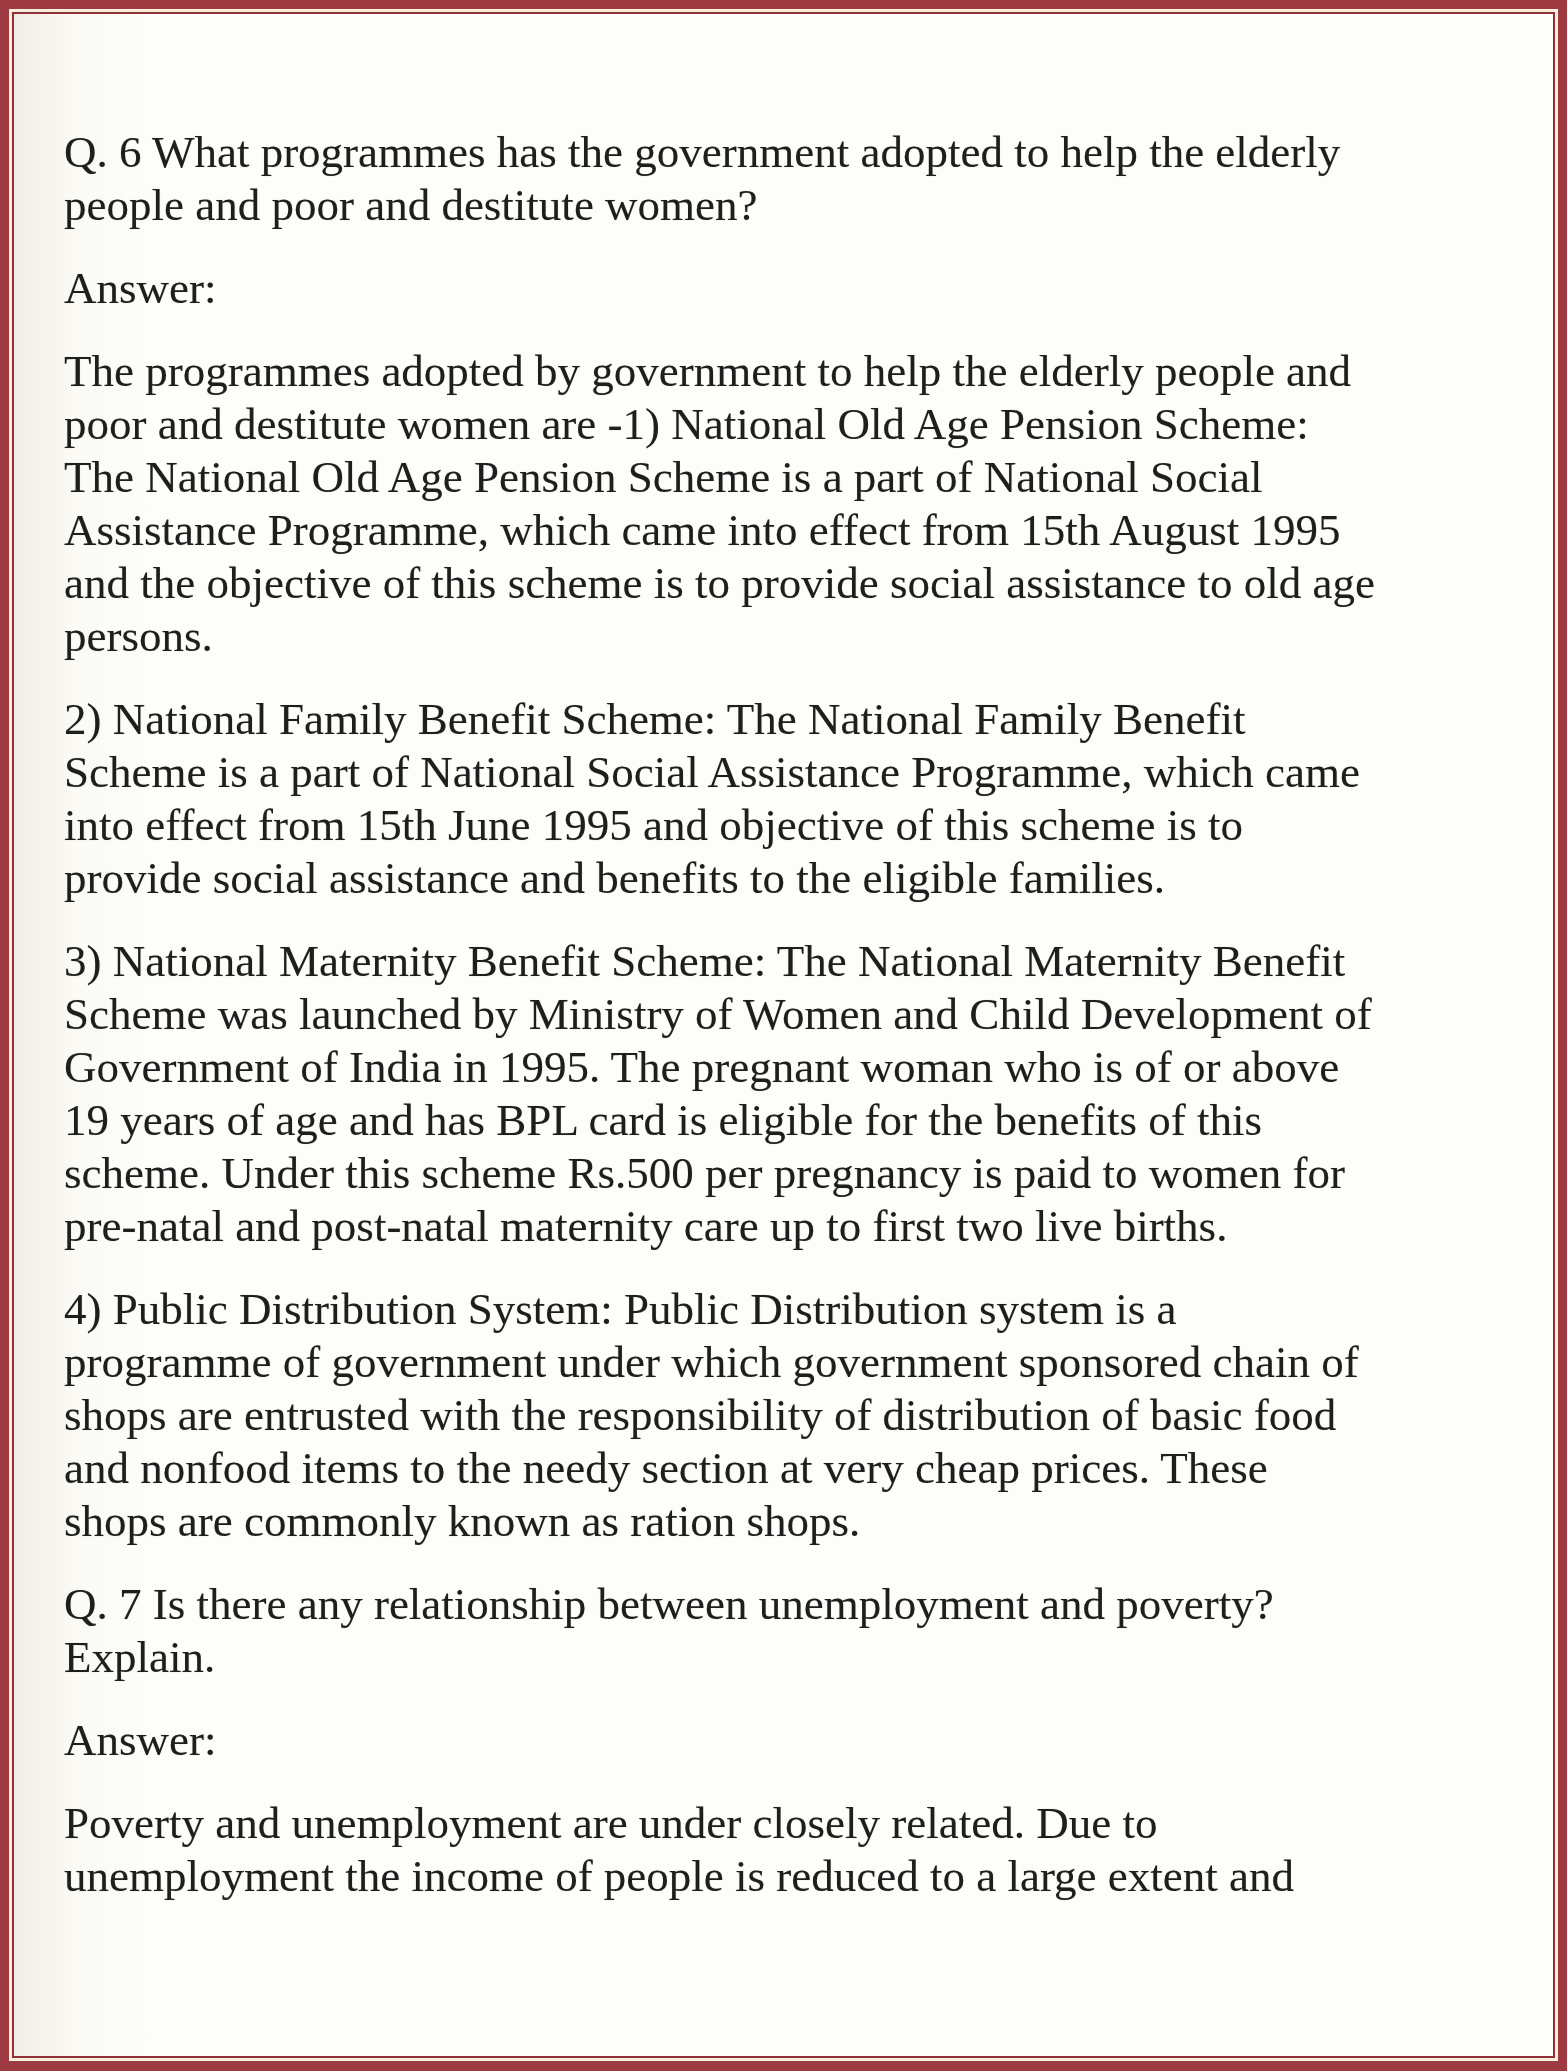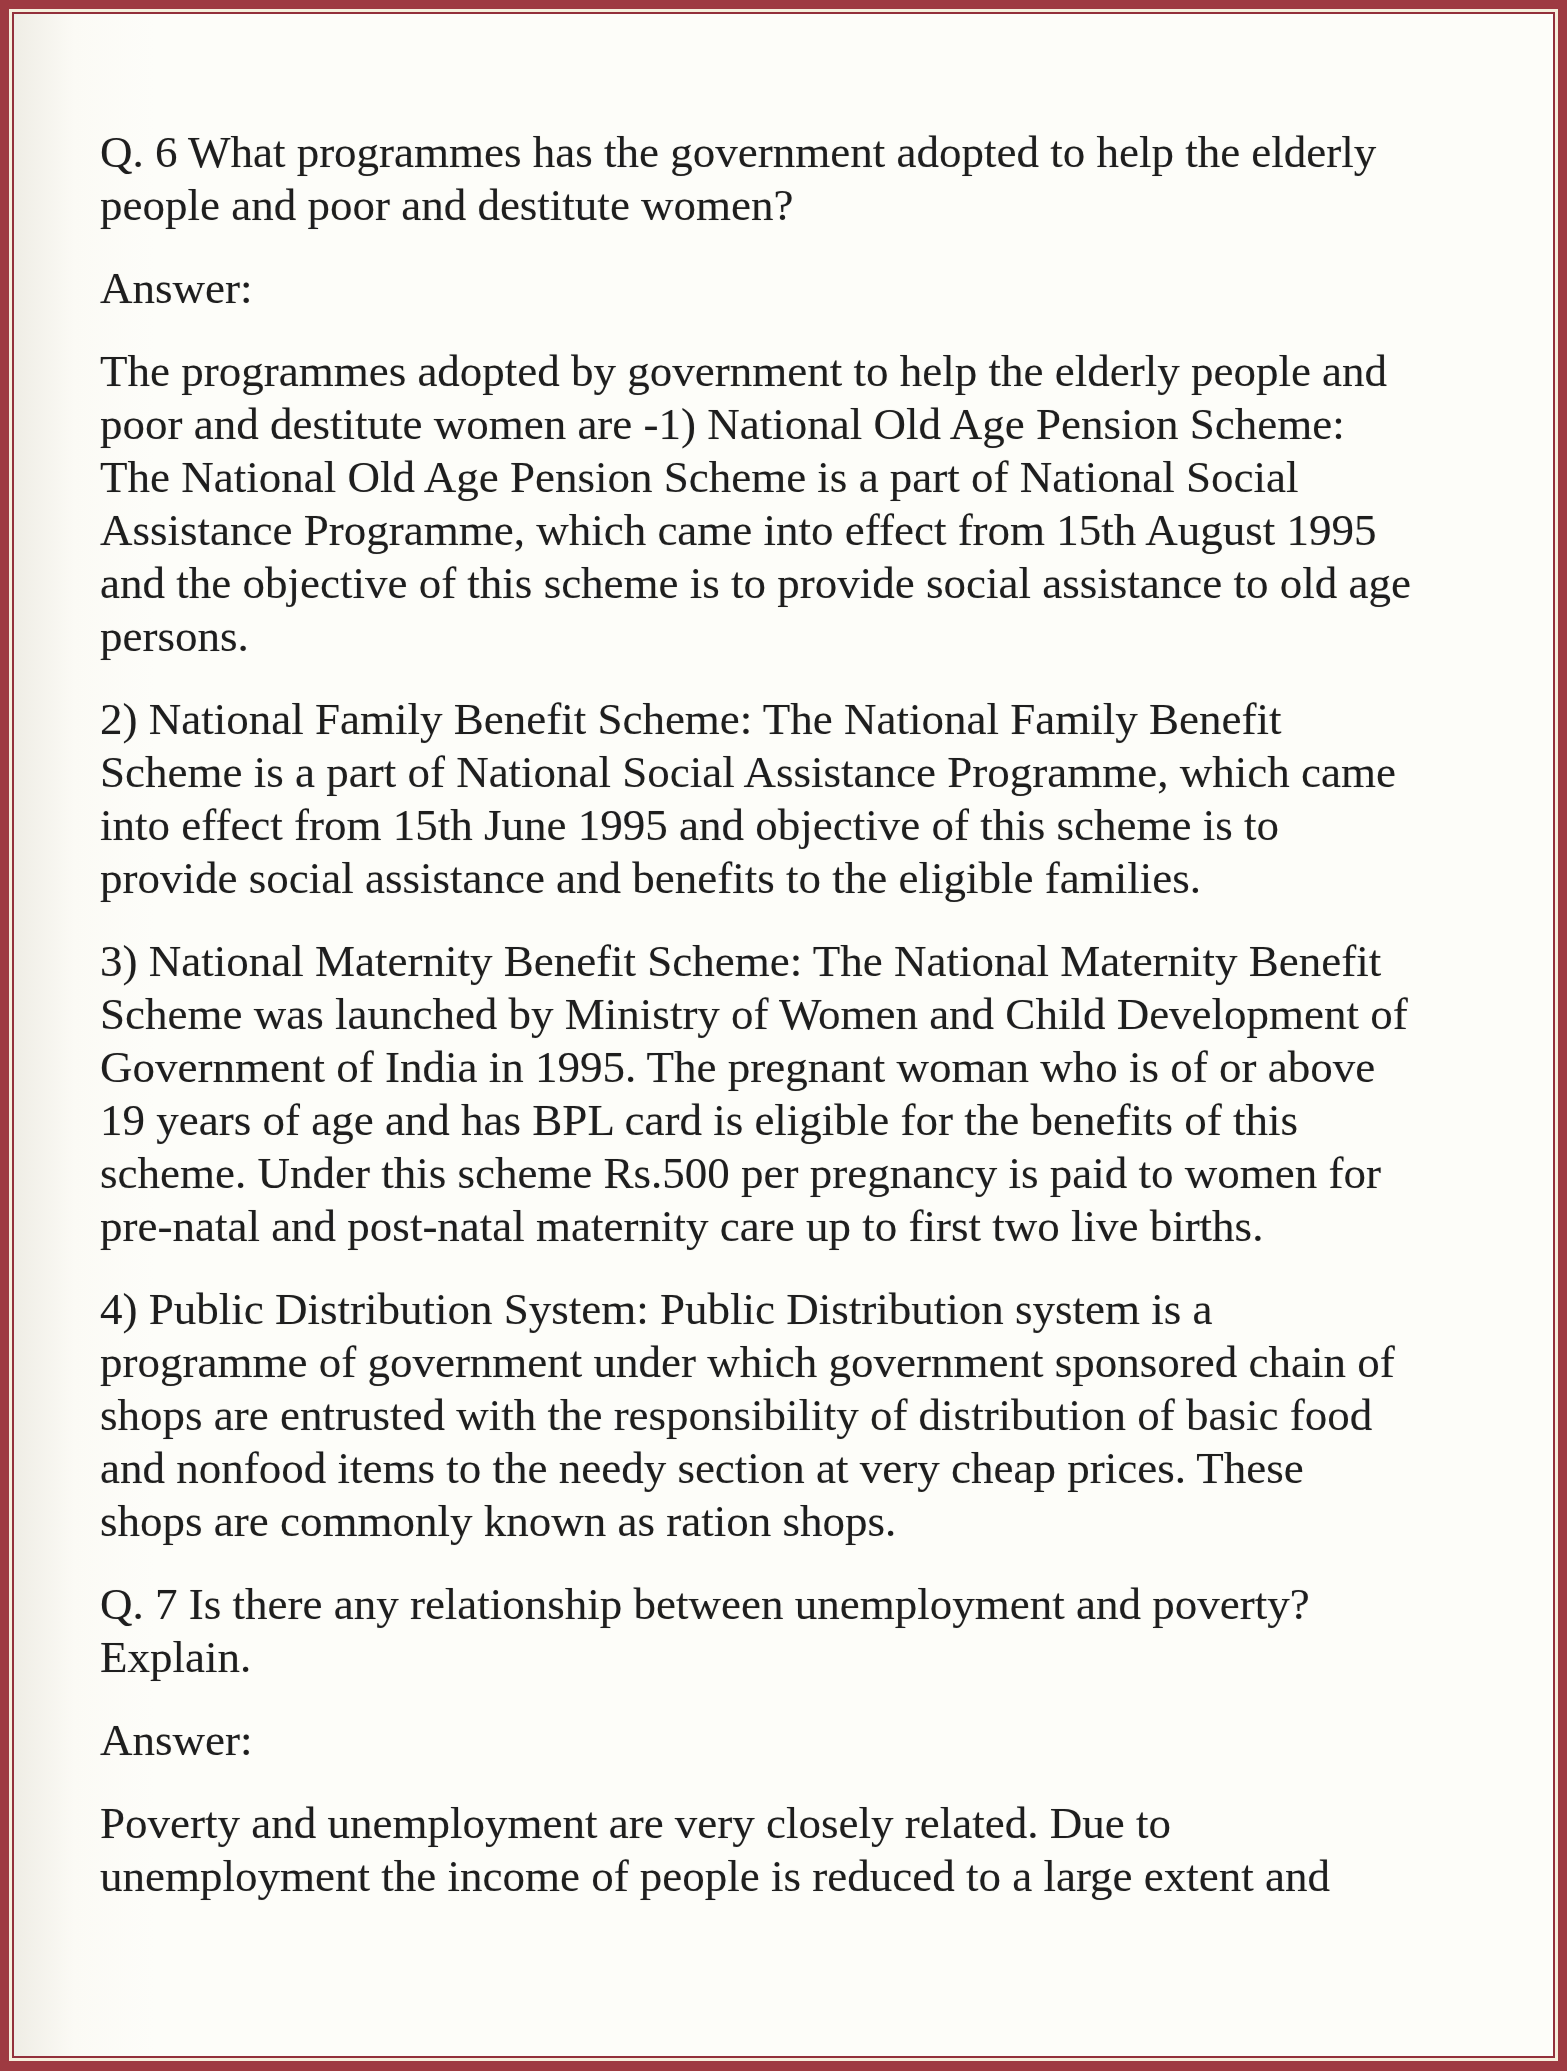--- a/index.html
+++ b/index.html
@@ -22,21 +22,21 @@
   }
   .inner {
     width: 100%;
     height: 100%;
     box-sizing: border-box;
     border: 2px solid #93303b; 
     background: linear-gradient(90deg, #efede5 0px, #fbfaf5 60px, #fdfdf9 140px, #fdfdf9 100%);
     overflow: hidden;
   }
   .content {
-    padding: 112px 80px 0 86px;
+    padding: 112px 80px 0 50px;
   }
   p.block {
     margin: 0 0 30px 0;
     width: 1340px;
     font-size: 45px;
     line-height: 53px;
     color: #1e1e1e;
     white-space: pre-line;      
     text-shadow: 0 0 1px rgba(30,30,30,0.28); 
     letter-spacing: 0px;
@@ -68,17 +68,17 @@
 scheme. Under this scheme Rs.500 per pregnancy is paid to women for
 pre-natal and post-natal maternity care up to first two live births.</p>
       <p class="block">4) Public Distribution System: Public Distribution system is a
 programme of government under which government sponsored chain of
 shops are entrusted with the responsibility of distribution of basic food
 and nonfood items to the needy section at very cheap prices. These
 shops are commonly known as ration shops.</p>
       <p class="block">Q. 7 Is there any relationship between unemployment and poverty?
 Explain.</p>
       <p class="block">Answer:</p>
-      <p class="block">Poverty and unemployment are very closely related. Due to
+      <p class="block">Poverty and unemployment are under closely related. Due to
 unemployment the income of people is reduced to a large extent and</p>
     </main>
   </div>
 </div>
 
 </body></html>

